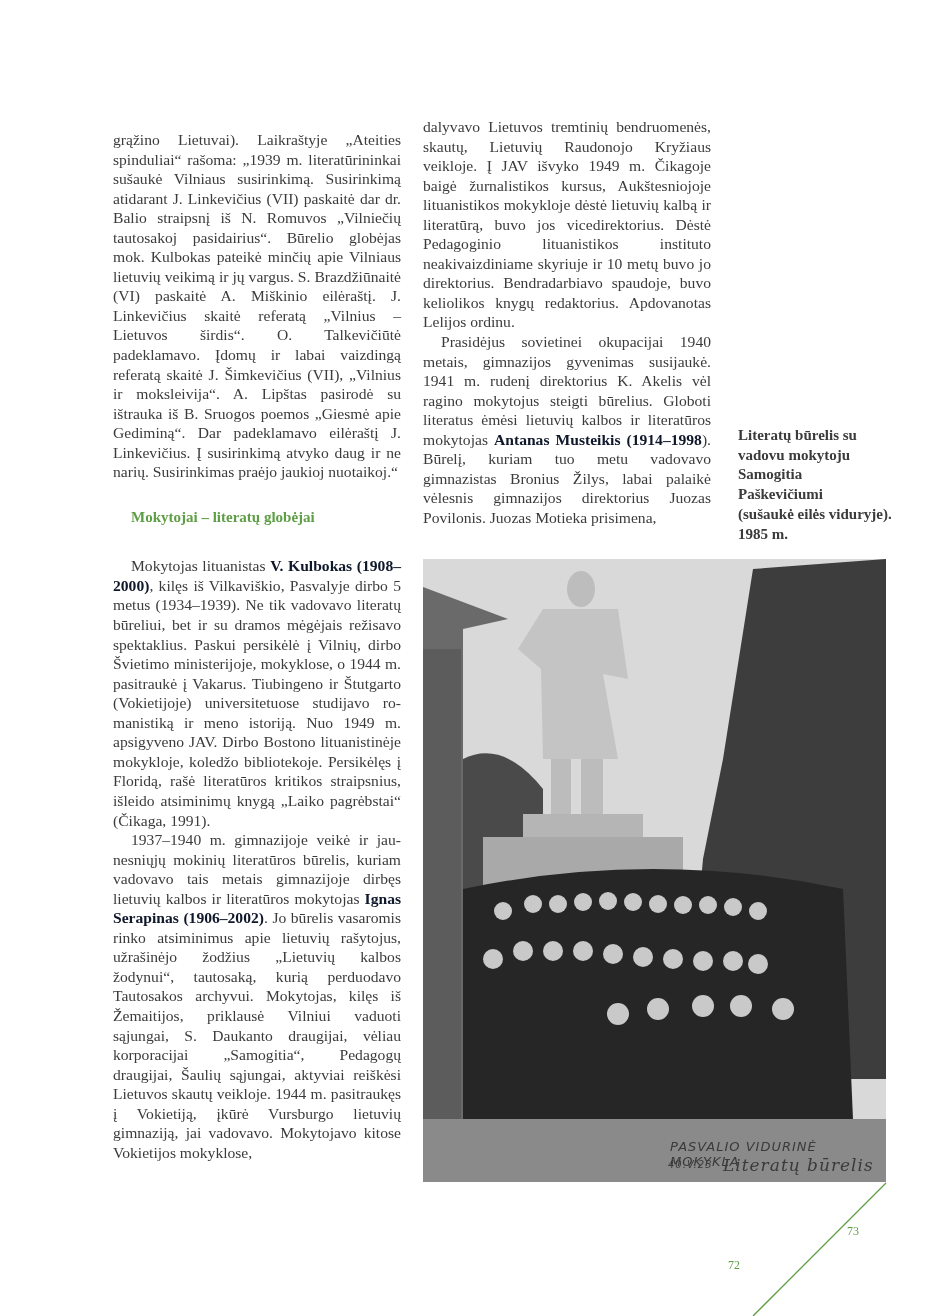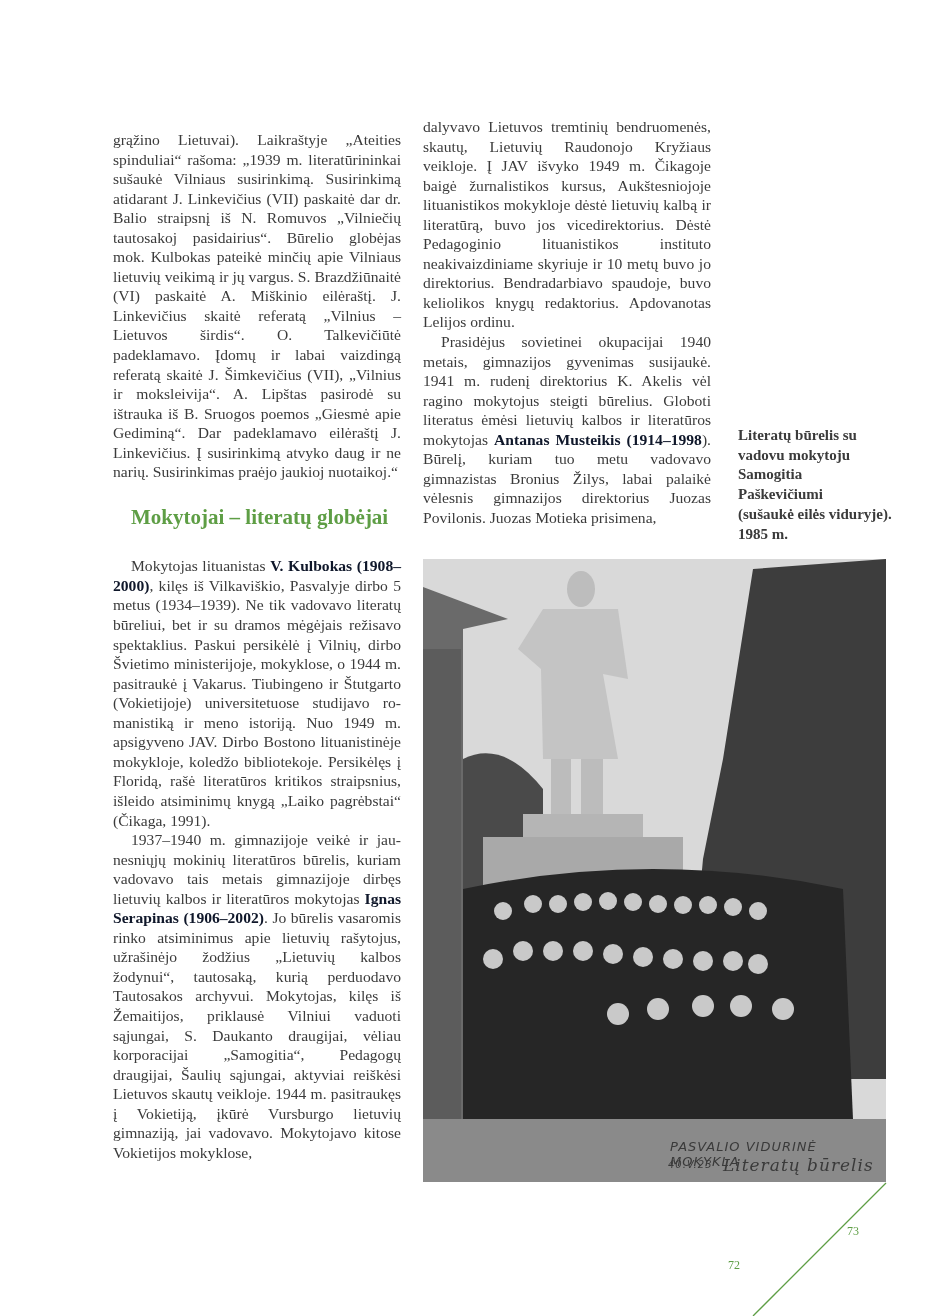--- a/index.html
+++ b/index.html
@@ -4,21 +4,21 @@
 <style>
   html, body { margin: 0; padding: 0; background: #ffffff; }
   body { width: 931px; height: 1316px; position: relative; overflow: hidden;
          font-family: "DejaVu Serif", "Liberation Serif", serif; color: #3a3a3a; }
   .col { position: absolute; font-family: "Liberation Serif", "DejaVu Serif", serif;
          font-size: 15.6px; line-height: 19.55px; text-align: justify; hyphens: manual; color: #3b3b3b; }
   .col p { margin: 0; }
   .col p.ind { text-indent: 18px; }
   #col1 { left: 113px; top: 130px; width: 288px; }
   #col2 { left: 423px; top: 117px; width: 288px; }
-  .heading { font-weight: bold; color: #5e9e45; font-size: 21px; margin: 26px 0 29px 18px !important; text-align: left; }
+  .heading { font-weight: bold; color: #5e9e45; font-size: 15px; margin: 26px 0 29px 18px !important; text-align: left; }
   b { color: #0f172a; }
   #caption { position: absolute; left: 738px; top: 426px; width: 160px;
              font-family: "Liberation Serif", "DejaVu Serif", serif; font-weight: bold;
              font-size: 15px; line-height: 19.7px; color: #3b3b3b; }
   #caption div { white-space: nowrap; }
   #photo { position: absolute; left: 423px; top: 559px; width: 463px; height: 623px; overflow: hidden;
            background: linear-gradient(180deg, #dcdcdc 0%, #d0d0d0 45%, #555 58%, #3a3a3a 75%, #6b6b6b 100%); }
   #photo svg { position: absolute; left: 0; top: 0; }
   .photo-inscr { position: absolute; font-family: "DejaVu Sans", sans-serif; font-style: italic;
                  color: #3a3a3a; font-size: 13px; letter-spacing: 1px; }

